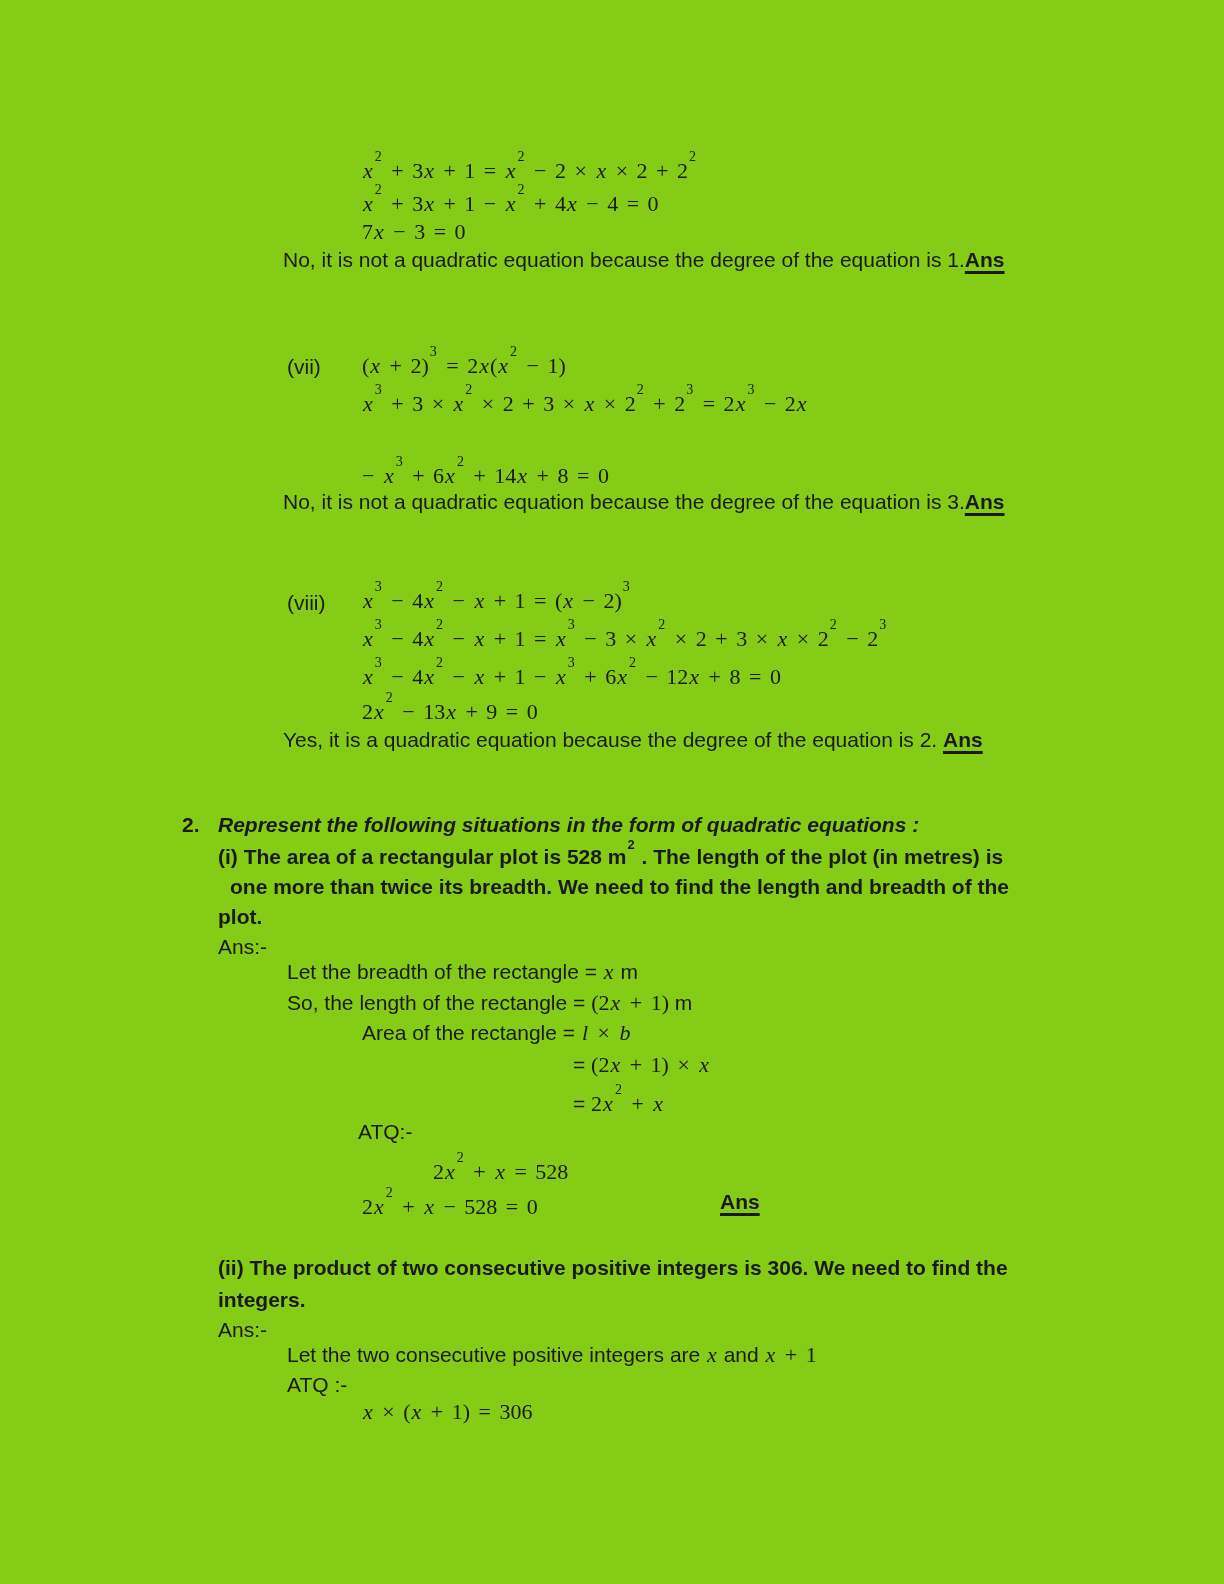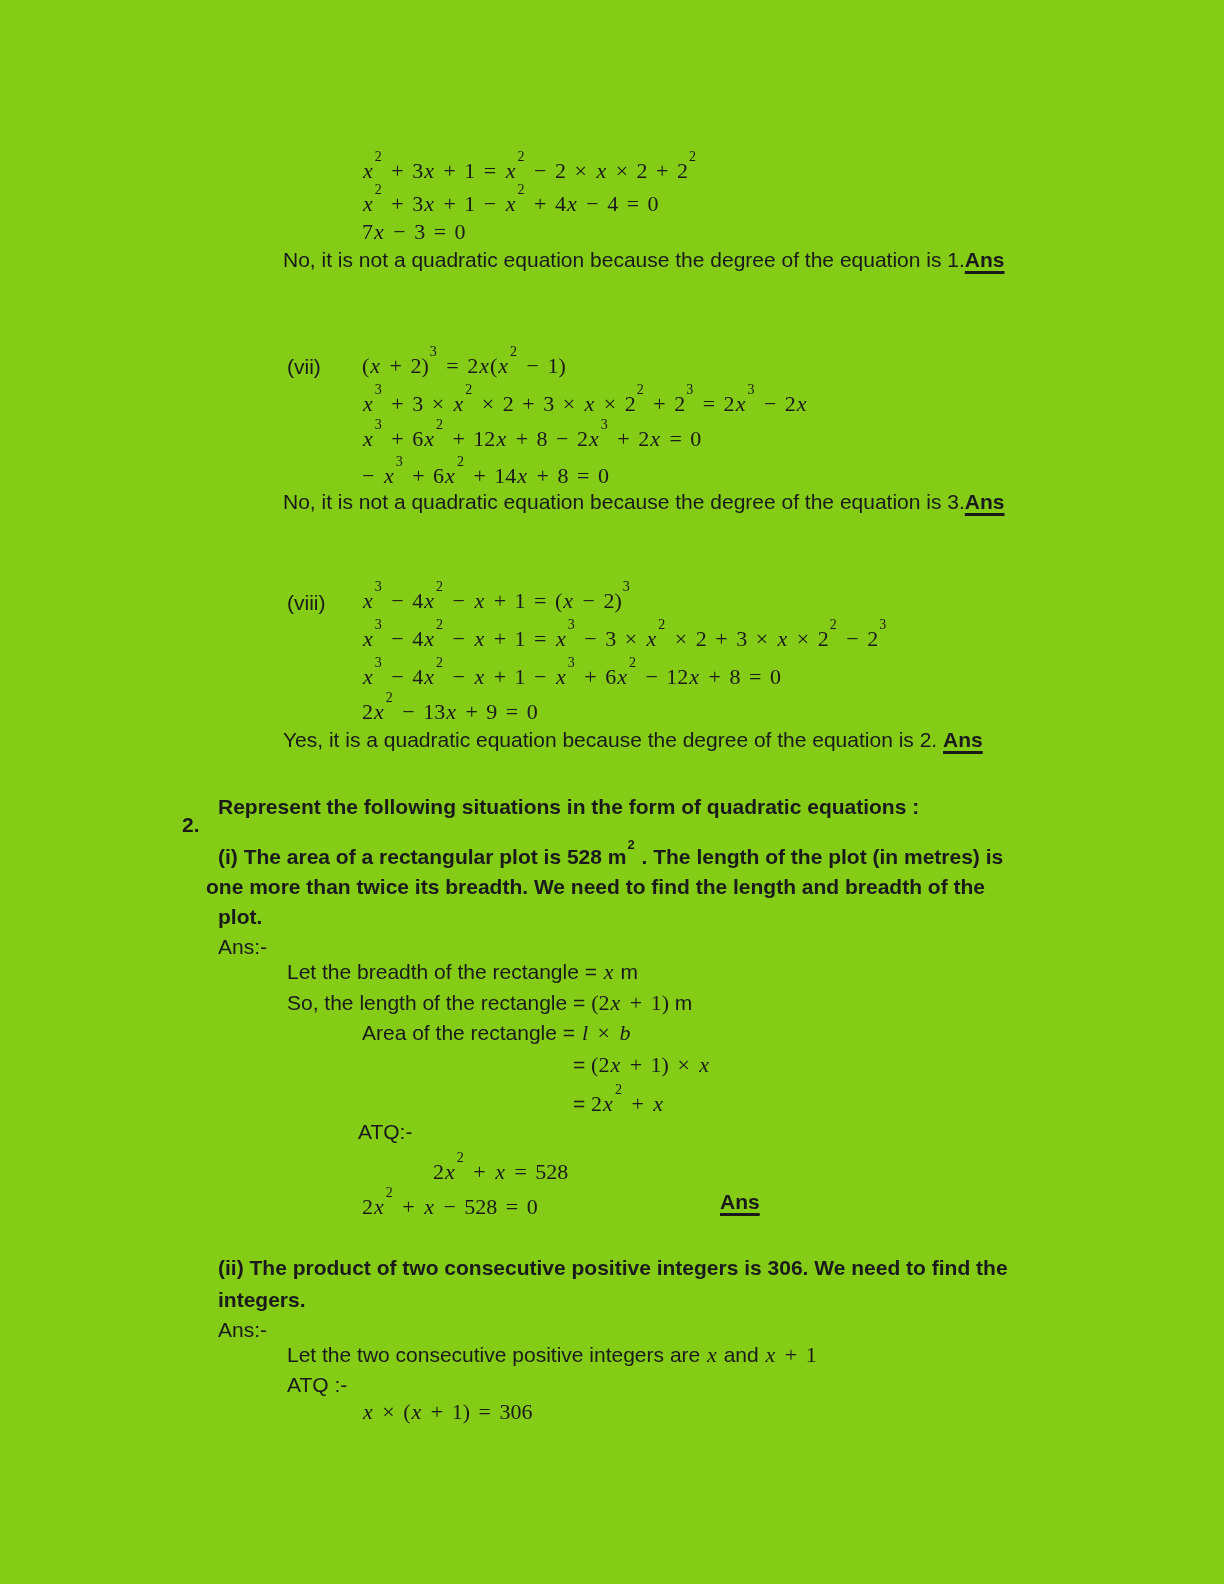--- a/index.html
+++ b/index.html
@@ -54,40 +54,39 @@
   <div class="abs eq" style="left:362px; top:157px;"><span class="math"><i>x</i><sup>2</sup> + 3<i>x</i> + 1 = <i>x</i><sup>2</sup> − 2 × <i>x</i> × 2 + 2<sup>2</sup></span></div>
   <div class="abs eq" style="left:362px; top:190px;"><span class="math"><i>x</i><sup>2</sup> + 3<i>x</i> + 1 − <i>x</i><sup>2</sup> + 4<i>x</i> − 4 = 0</span></div>
   <div class="abs eq" style="left:362px; top:218px;"><span class="math">7<i>x</i> − 3 = 0</span></div>
   <div class="abs prose" style="left:283px; top:246px;">
     <span>No, it is not a quadratic equation because the degree of the equation is 1.</span><span class="ans">Ans</span>
   </div>
 
   <div class="abs prose qlabel" style="left:287px; top:353px;">(vii)</div>
   <div class="abs eq" style="left:362px; top:352px;"><span class="math">(<i>x</i> + 2)<sup>3</sup> = 2<i>x</i>(<i>x</i><sup>2</sup> − 1)</span></div>
   <div class="abs eq" style="left:362px; top:390px;"><span class="math"><i>x</i><sup>3</sup> + 3 × <i>x</i><sup>2</sup> × 2 + 3 × <i>x</i> × 2<sup>2</sup> + 2<sup>3</sup> = 2<i>x</i><sup>3</sup> − 2<i>x</i></span></div>
-  <div class="abs eq" style="left:362px; top:425px;"><span class="math"><i>x</i><sup>3</sup> + 6<i>x</i><sup>2</sup> + 12<i>x</i> + 8 − 2<i>x</i><sup>3</sup> + 2<i>x</i> = 0</span></div>
   <div class="abs eq" style="left:362px; top:462px;"><span class="math">− <i>x</i><sup>3</sup> + 6<i>x</i><sup>2</sup> + 14<i>x</i> + 8 = 0</span></div>
   <div class="abs prose" style="left:283px; top:488px;">
     <span>No, it is not a quadratic equation because the degree of the equation is 3.</span><span class="ans">Ans</span>
   </div>
 
   <div class="abs prose qlabel" style="left:287px; top:589px;">(viii)</div>
   <div class="abs eq" style="left:362px; top:587px;"><span class="math"><i>x</i><sup>3</sup> − 4<i>x</i><sup>2</sup> − <i>x</i> + 1 = (<i>x</i> − 2)<sup>3</sup></span></div>
   <div class="abs eq" style="left:362px; top:625px;"><span class="math"><i>x</i><sup>3</sup> − 4<i>x</i><sup>2</sup> − <i>x</i> + 1 = <i>x</i><sup>3</sup> − 3 × <i>x</i><sup>2</sup> × 2 + 3 × <i>x</i> × 2<sup>2</sup> − 2<sup>3</sup></span></div>
   <div class="abs eq" style="left:362px; top:663px;"><span class="math"><i>x</i><sup>3</sup> − 4<i>x</i><sup>2</sup> − <i>x</i> + 1 − <i>x</i><sup>3</sup> + 6<i>x</i><sup>2</sup> − 12<i>x</i> + 8 = 0</span></div>
   <div class="abs eq" style="left:362px; top:698px;"><span class="math">2<i>x</i><sup>2</sup> − 13<i>x</i> + 9 = 0</span></div>
   <div class="abs prose" style="left:283px; top:726px;">
     <span>Yes, it is a quadratic equation because the degree of the equation is 2. </span><span class="ans">Ans</span>
   </div>
 
   <div class="abs prose bold" style="left:182px; top:811px;">2.</div>
-  <div class="abs prose bold" style="left:218px; top:793px;">Represent the following situations in the form of quadratic equations :</div>
+  <div class="abs prose bold" style="left:218px; top:811px;font-style:italic;">Represent the following situations in the form of quadratic equations :</div>
 
   <div class="abs prose bold" style="left:218px; top:843px;">(i) The area of a rectangular plot is 528 m<sup>2</sup> . The length of the plot (in metres) is</div>
-  <div class="abs prose bold" style="left:206px; top:873px;">one more than twice its breadth. We need to find the length and breadth of the</div>
+  <div class="abs prose bold" style="left:230px; top:873px;">one more than twice its breadth. We need to find the length and breadth of the</div>
   <div class="abs prose bold" style="left:218px; top:903px;">plot.</div>
   <div class="abs prose" style="left:218px; top:933px;">Ans:-</div>
 
   <div class="abs prose" style="left:287px; top:958px;">Let the breadth of the rectangle = <span class="math"><i>x</i></span> m</div>
   <div class="abs prose" style="left:287px; top:989px;">So, the length of the rectangle = <span class="math">(2<i>x</i> + 1)</span> m</div>
   <div class="abs prose" style="left:362px; top:1019px;">Area of the rectangle  = <span class="math"><i>l</i> × <i>b</i></span></div>
   <div class="abs prose" style="left:573px; top:1051px;">= <span class="math">(2<i>x</i> + 1) × <i>x</i></span></div>
   <div class="abs prose" style="left:573px; top:1090px;">= <span class="math">2<i>x</i><sup>2</sup> + <i>x</i></span></div>
   <div class="abs prose" style="left:358px; top:1118px;">ATQ:-</div>
   <div class="abs eq" style="left:433px; top:1158px;"><span class="math">2<i>x</i><sup>2</sup> + <i>x</i> = 528</span></div>

